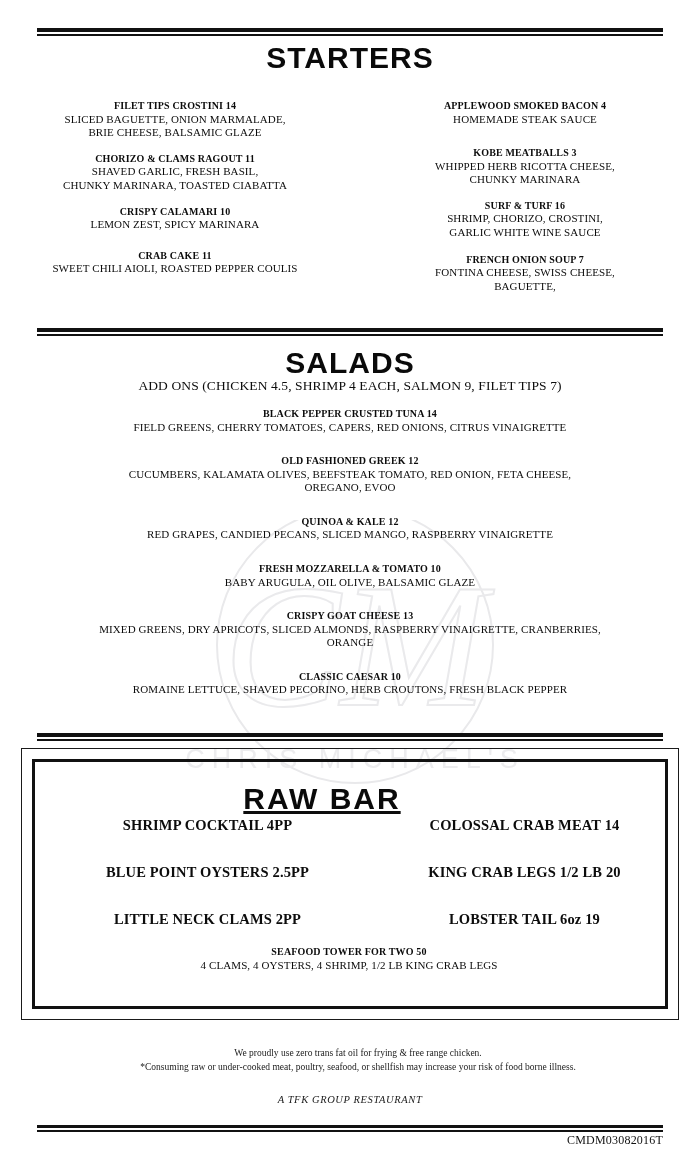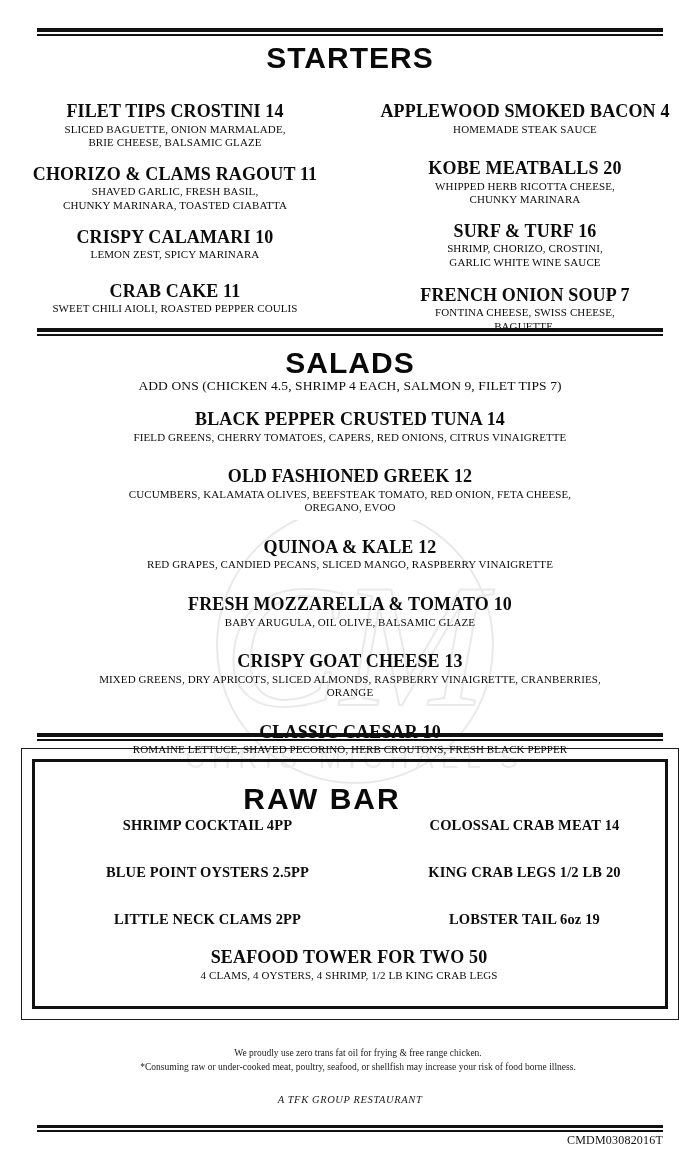--- a/index.html
+++ b/index.html
@@ -66,21 +66,21 @@
     letter-spacing: 0.1px;
     margin-top: 4px;
     position: relative;
     z-index: 3;
   }
 
   
   .item { text-align: center; position: relative; z-index: 3; }
   .item-name {
     font-weight: bold;
-    font-size: 18px;
+    font-size: 10px;
     letter-spacing: 0.15px;
     line-height: 1.25;
   }
   .item-desc {
     font-size: 11px;
     letter-spacing: 0.1px;
     line-height: 1.24;
   }
 
   
@@ -132,20 +132,21 @@
     border: 3px solid #111111;
     box-sizing: border-box;
     background: transparent;
   }
   #rawbar-title {
     position: absolute;
     left: 21px;
     width: 602px;
     top: 782px;
     z-index: 3;
+    text-decoration: underline;
   }
   #rawbar-title .section-title { letter-spacing: 2px; }
   #rawbar-cols {
     position: absolute;
     left: 33px;
     width: 634px;
     top: 816px;
     display: flex;
     z-index: 3;
     padding-left: 16px;
@@ -235,21 +236,21 @@
       <div class="item-desc">SWEET CHILI AIOLI, ROASTED PEPPER COULIS</div>
     </div>
   </div>
 
   <div class="col col-right">
     <div class="item">
       <div class="item-name">APPLEWOOD SMOKED BACON 4</div>
       <div class="item-desc">HOMEMADE STEAK SAUCE</div>
     </div>
     <div class="item" style="margin-top:21px;">
-      <div class="item-name">KOBE MEATBALLS 20</div>
+      <div class="item-name">KOBE MEATBALLS 3</div>
       <div class="item-desc">WHIPPED HERB RICOTTA CHEESE,<br>CHUNKY MARINARA</div>
     </div>
     <div class="item">
       <div class="item-name">SURF &amp; TURF 16</div>
       <div class="item-desc">SHRIMP, CHORIZO, CROSTINI,<br>GARLIC WHITE WINE SAUCE</div>
     </div>
     <div class="item" style="margin-top:14px;">
       <div class="item-name">FRENCH ONION SOUP 7</div>
       <div class="item-desc">FONTINA CHEESE, SWISS CHEESE,<br>BAGUETTE,</div>
     </div>

